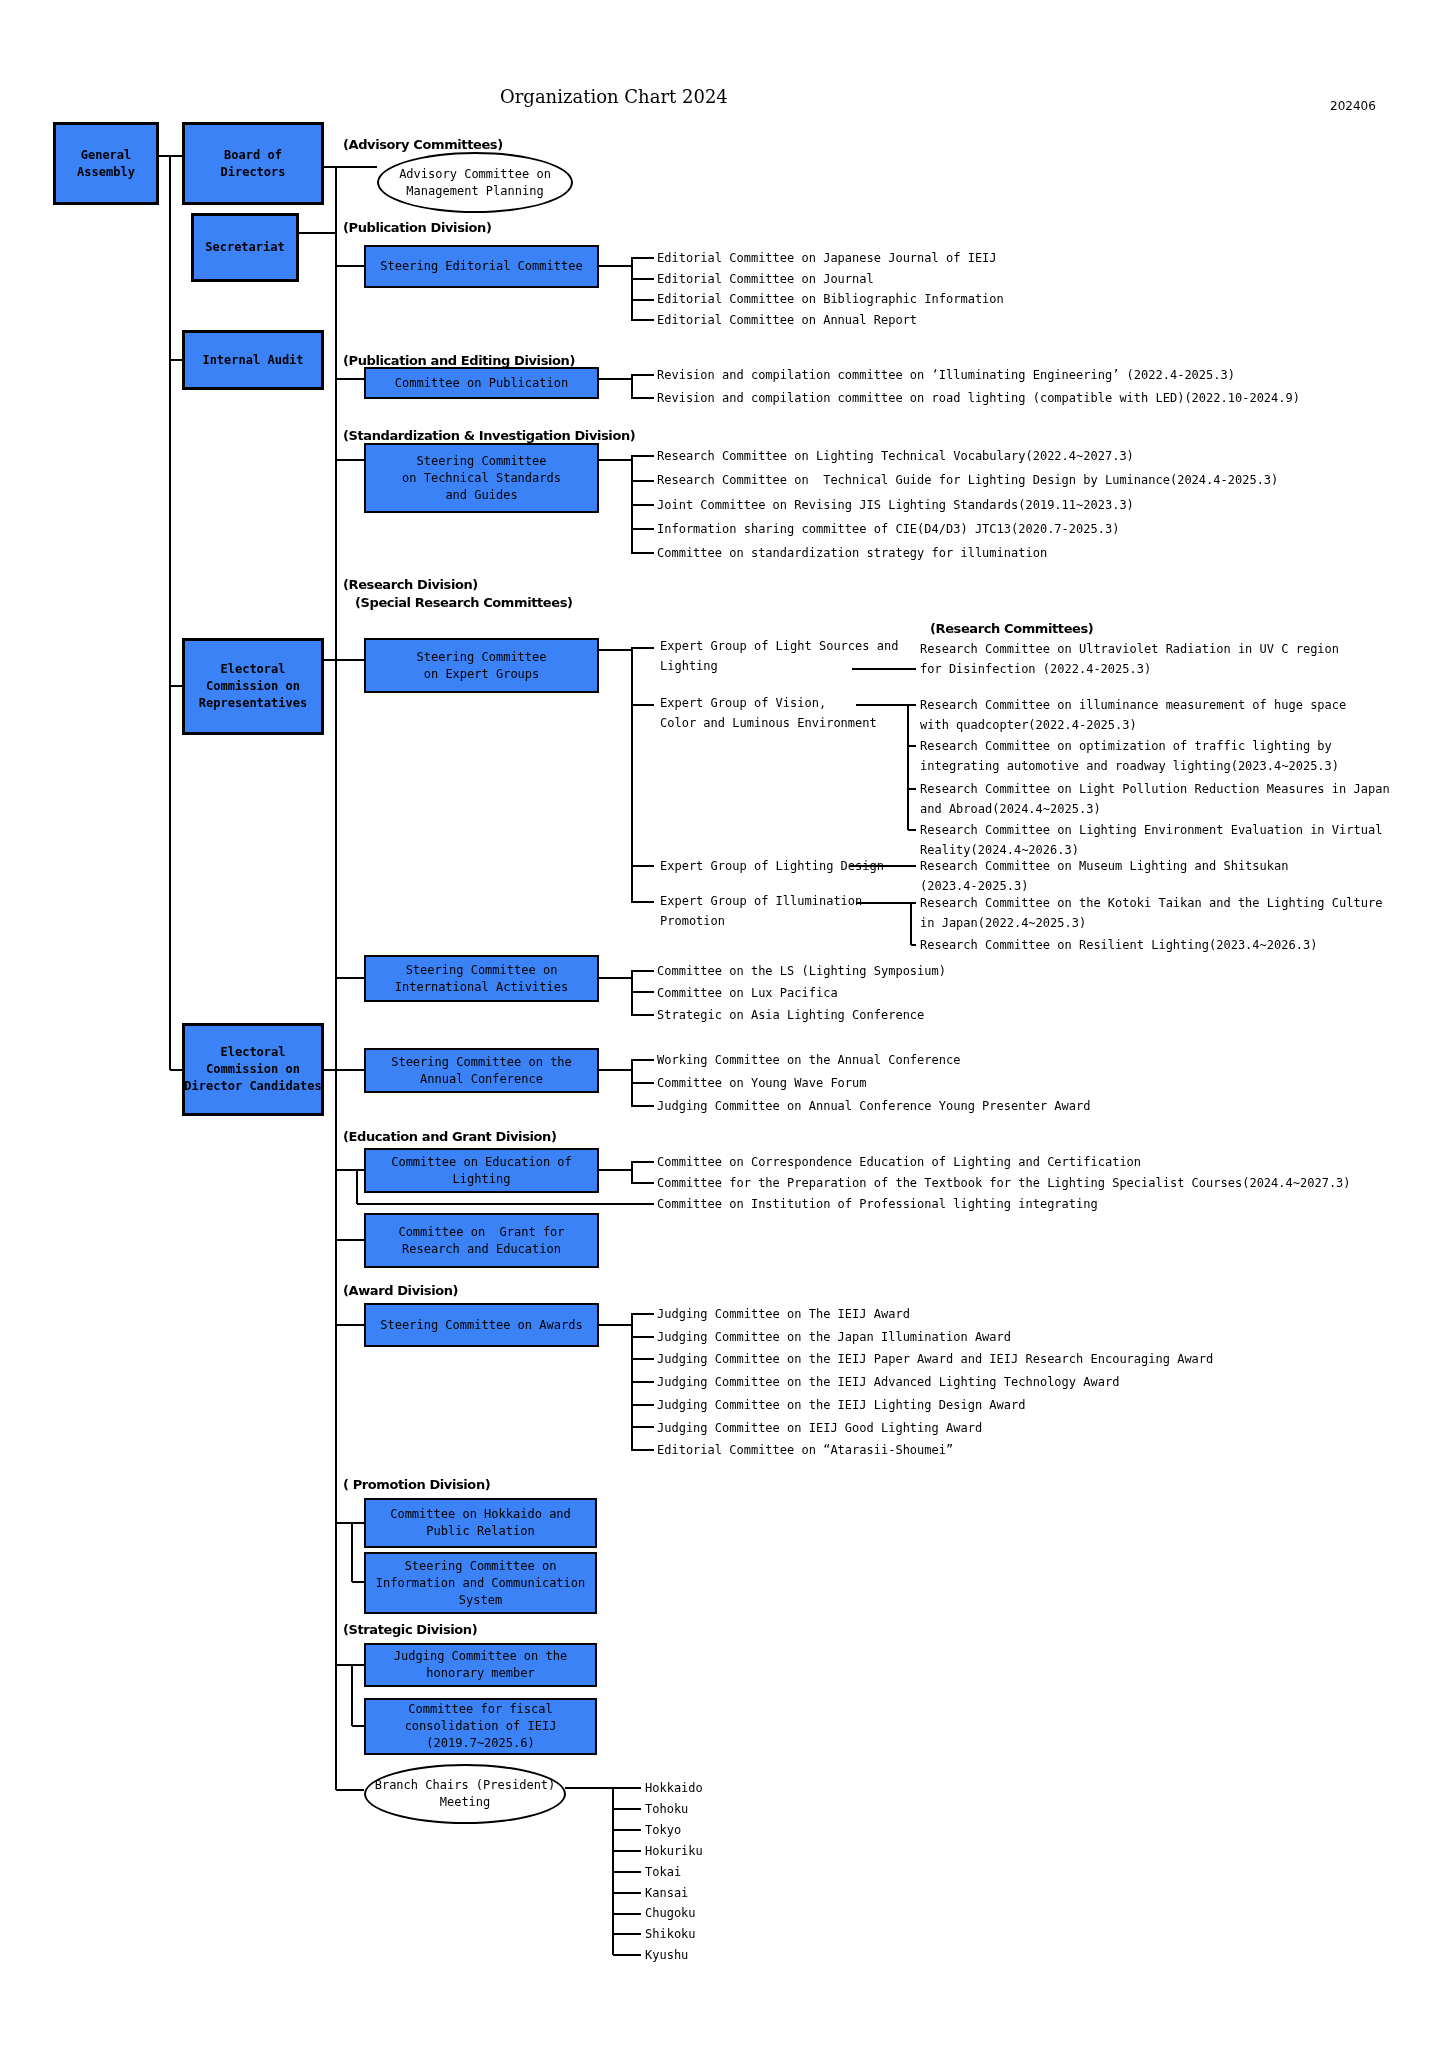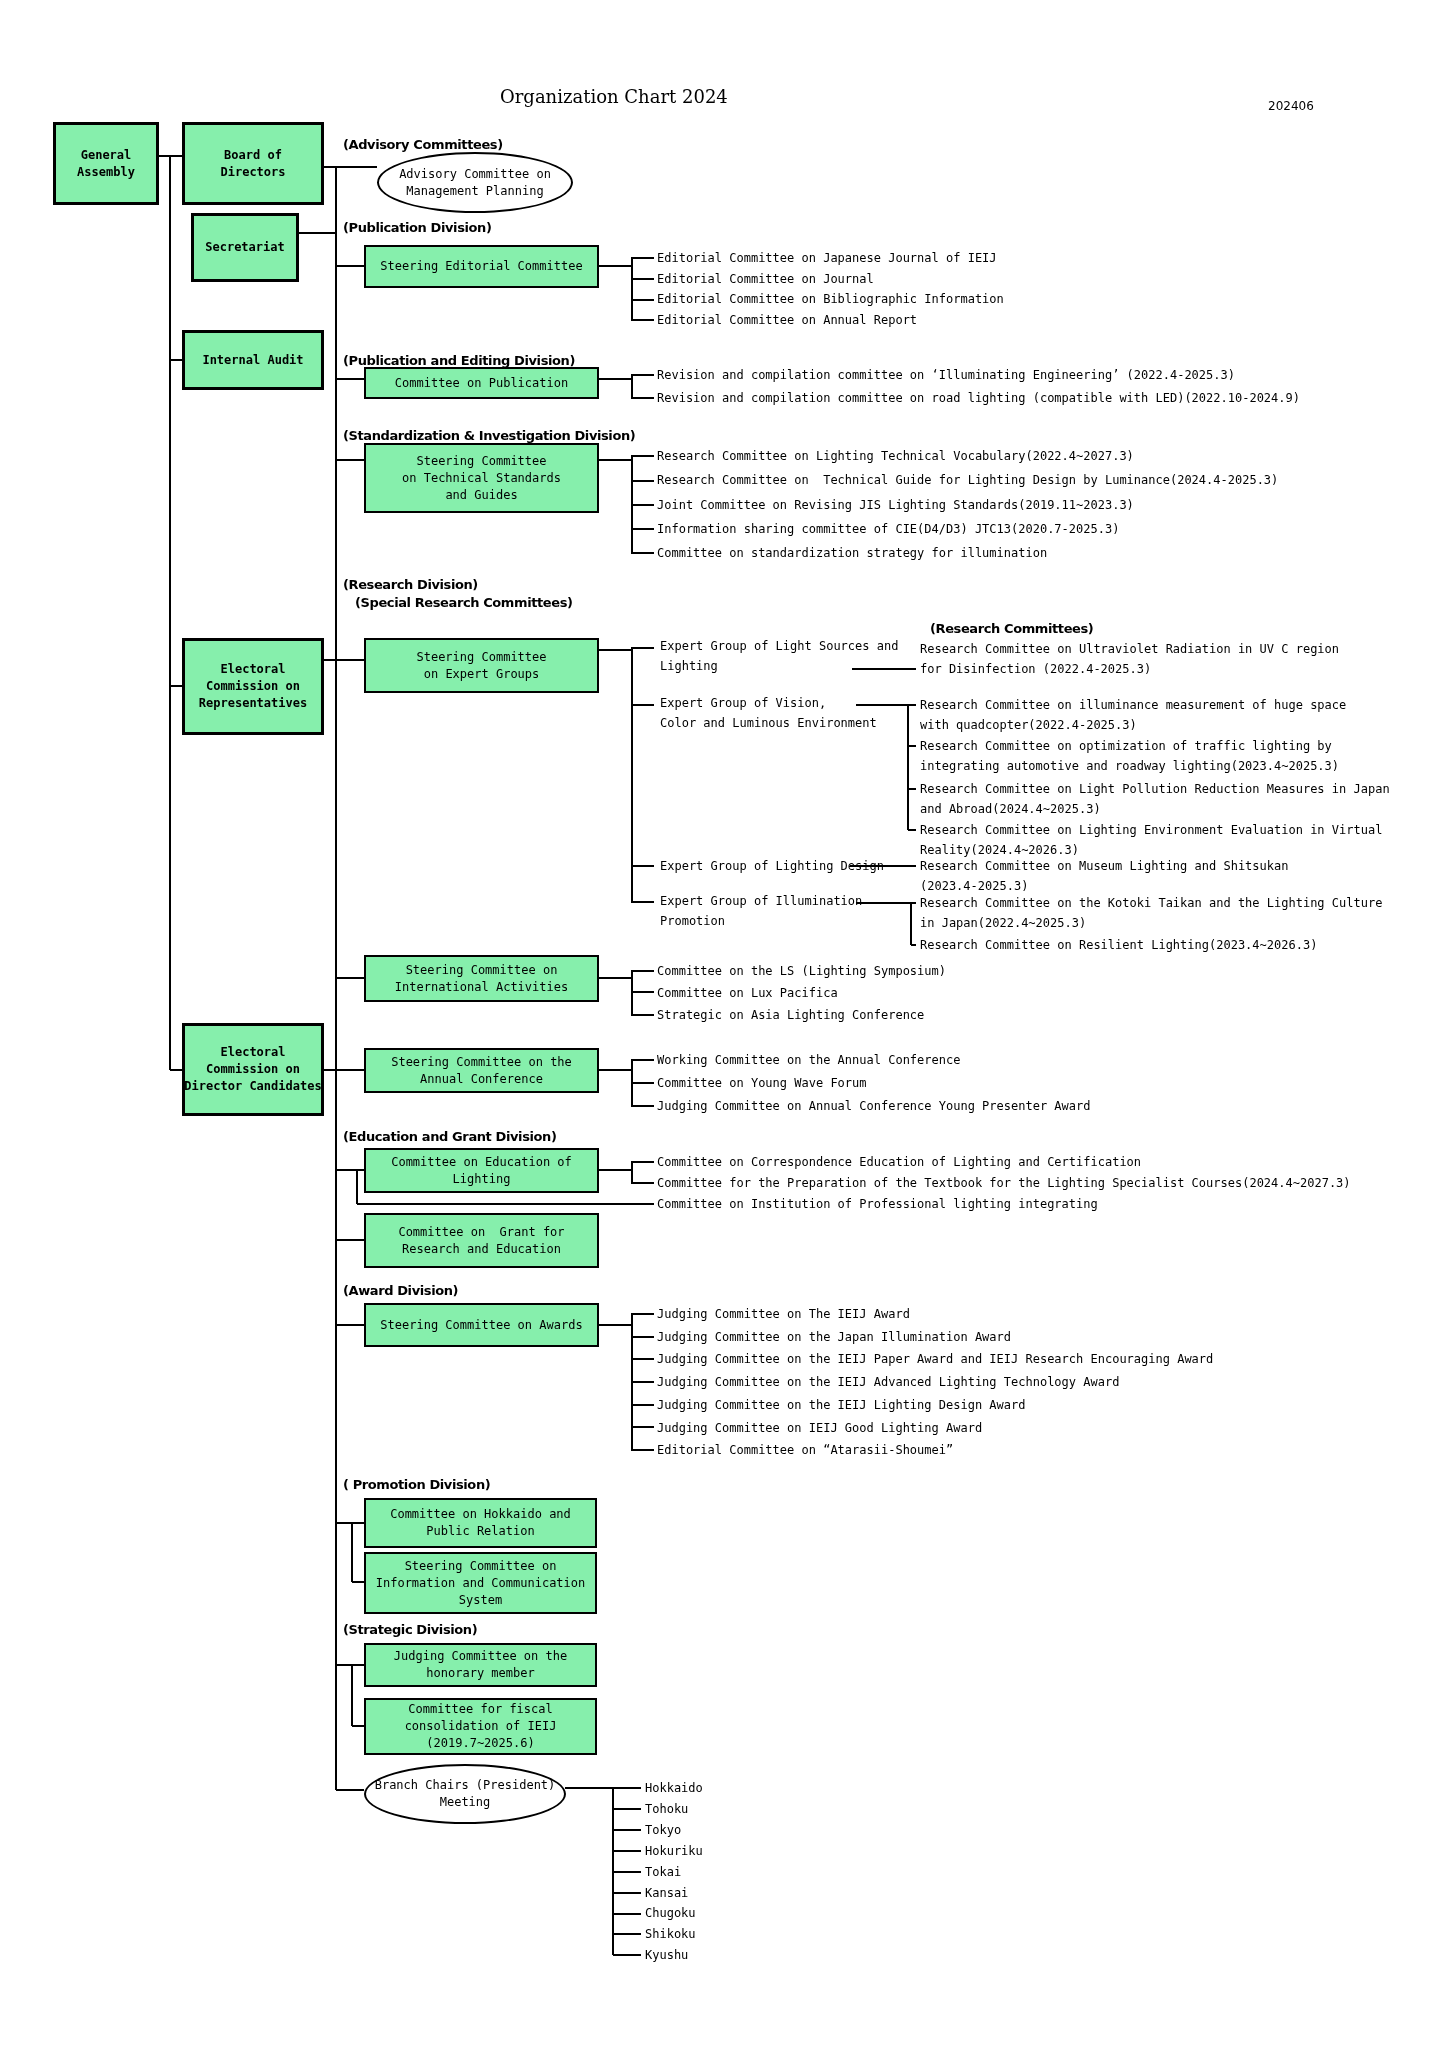--- a/index.html
+++ b/index.html
@@ -1,21 +1,21 @@
 <!DOCTYPE html>
 <html><head>
 <meta charset="utf-8">
 <style>
   html,body{margin:0;padding:0;background:#fff;}
   .page{position:relative;width:1448px;height:2048px;background:#ffffff;overflow:hidden;
         font-family:"DejaVu Sans Mono",monospace;color:#000;}
   .lines-svg{position:absolute;left:0;top:0;width:1448px;height:2048px;}
   .title{position:absolute;font-family:"DejaVu Serif",serif;font-size:18px;white-space:nowrap;}
   .doc-code{position:absolute;font-family:"DejaVu Sans",sans-serif;font-size:12px;white-space:nowrap;}
-  .obox{position:absolute;box-sizing:border-box;border:2px solid #000;background:#86efac;
+  .obox{position:absolute;box-sizing:border-box;border:2px solid #000;background:#3b82f6;
         display:flex;flex-direction:column;align-items:center;justify-content:center;
         text-align:center;font-size:12px;line-height:17px;}
   .obox div{white-space:pre;}
   .obox.bold{border-width:3px;font-weight:bold;}
   .ellipse{position:absolute;box-sizing:border-box;border:2px solid #000;border-radius:50%;
         background:#fff;display:flex;flex-direction:column;align-items:center;justify-content:center;
         text-align:center;font-size:12px;line-height:17px;}
   .heading{position:absolute;font-family:"DejaVu Sans",sans-serif;font-weight:bold;font-size:13px;
         letter-spacing:-0.4px;white-space:nowrap;}
   .item-line{position:absolute;font-size:12px;line-height:18px;height:18px;white-space:pre;}
@@ -44,21 +44,21 @@
       M850 866 H916
       M856 903 H916 M911 903 V945 M911 945 H916
       M599 978 H632 M632 970 V1016 M632 971 H654 M632 992 H654 M632 1015 H654
       M599 1070 H632 M632 1059 V1107 M632 1060 H654 M632 1083 H654 M632 1106 H654
       M599 1170 H632 M632 1161 V1184 M632 1162 H654 M632 1183 H654
       M599 1325 H632 M632 1313 V1451 M632 1314 H654 M632 1337 H654 M632 1359 H654 M632 1382 H654 M632 1405 H654 M632 1427 H654 M632 1450 H654
       M565 1788 H613 M613 1788 V1955 M613 1788 H641 M613 1809 H641 M613 1830 H641 M613 1851 H641 M613 1872 H641 M613 1893 H641 M613 1914 H641 M613 1934 H641 M613 1955 H641"></path>
   </svg>
 
   <div class="title" style="left:500px;top:86px;">Organization Chart 2024</div>
-  <div class="doc-code" style="left:1268px;top:99px;">202406</div>
+  <div class="doc-code" style="left:1330px;top:99px;">202406</div>
 
   <div class="obox bold" style="left:53px;top:122px;width:106px;height:83px;">
     <div>General</div>
     <div>Assembly</div>
   </div>
   <div class="obox bold" style="left:182px;top:122px;width:142px;height:83px;">
     <div>Board of</div>
     <div>Directors</div>
   </div>
   <div class="obox bold" style="left:191px;top:213px;width:108px;height:69px;">

